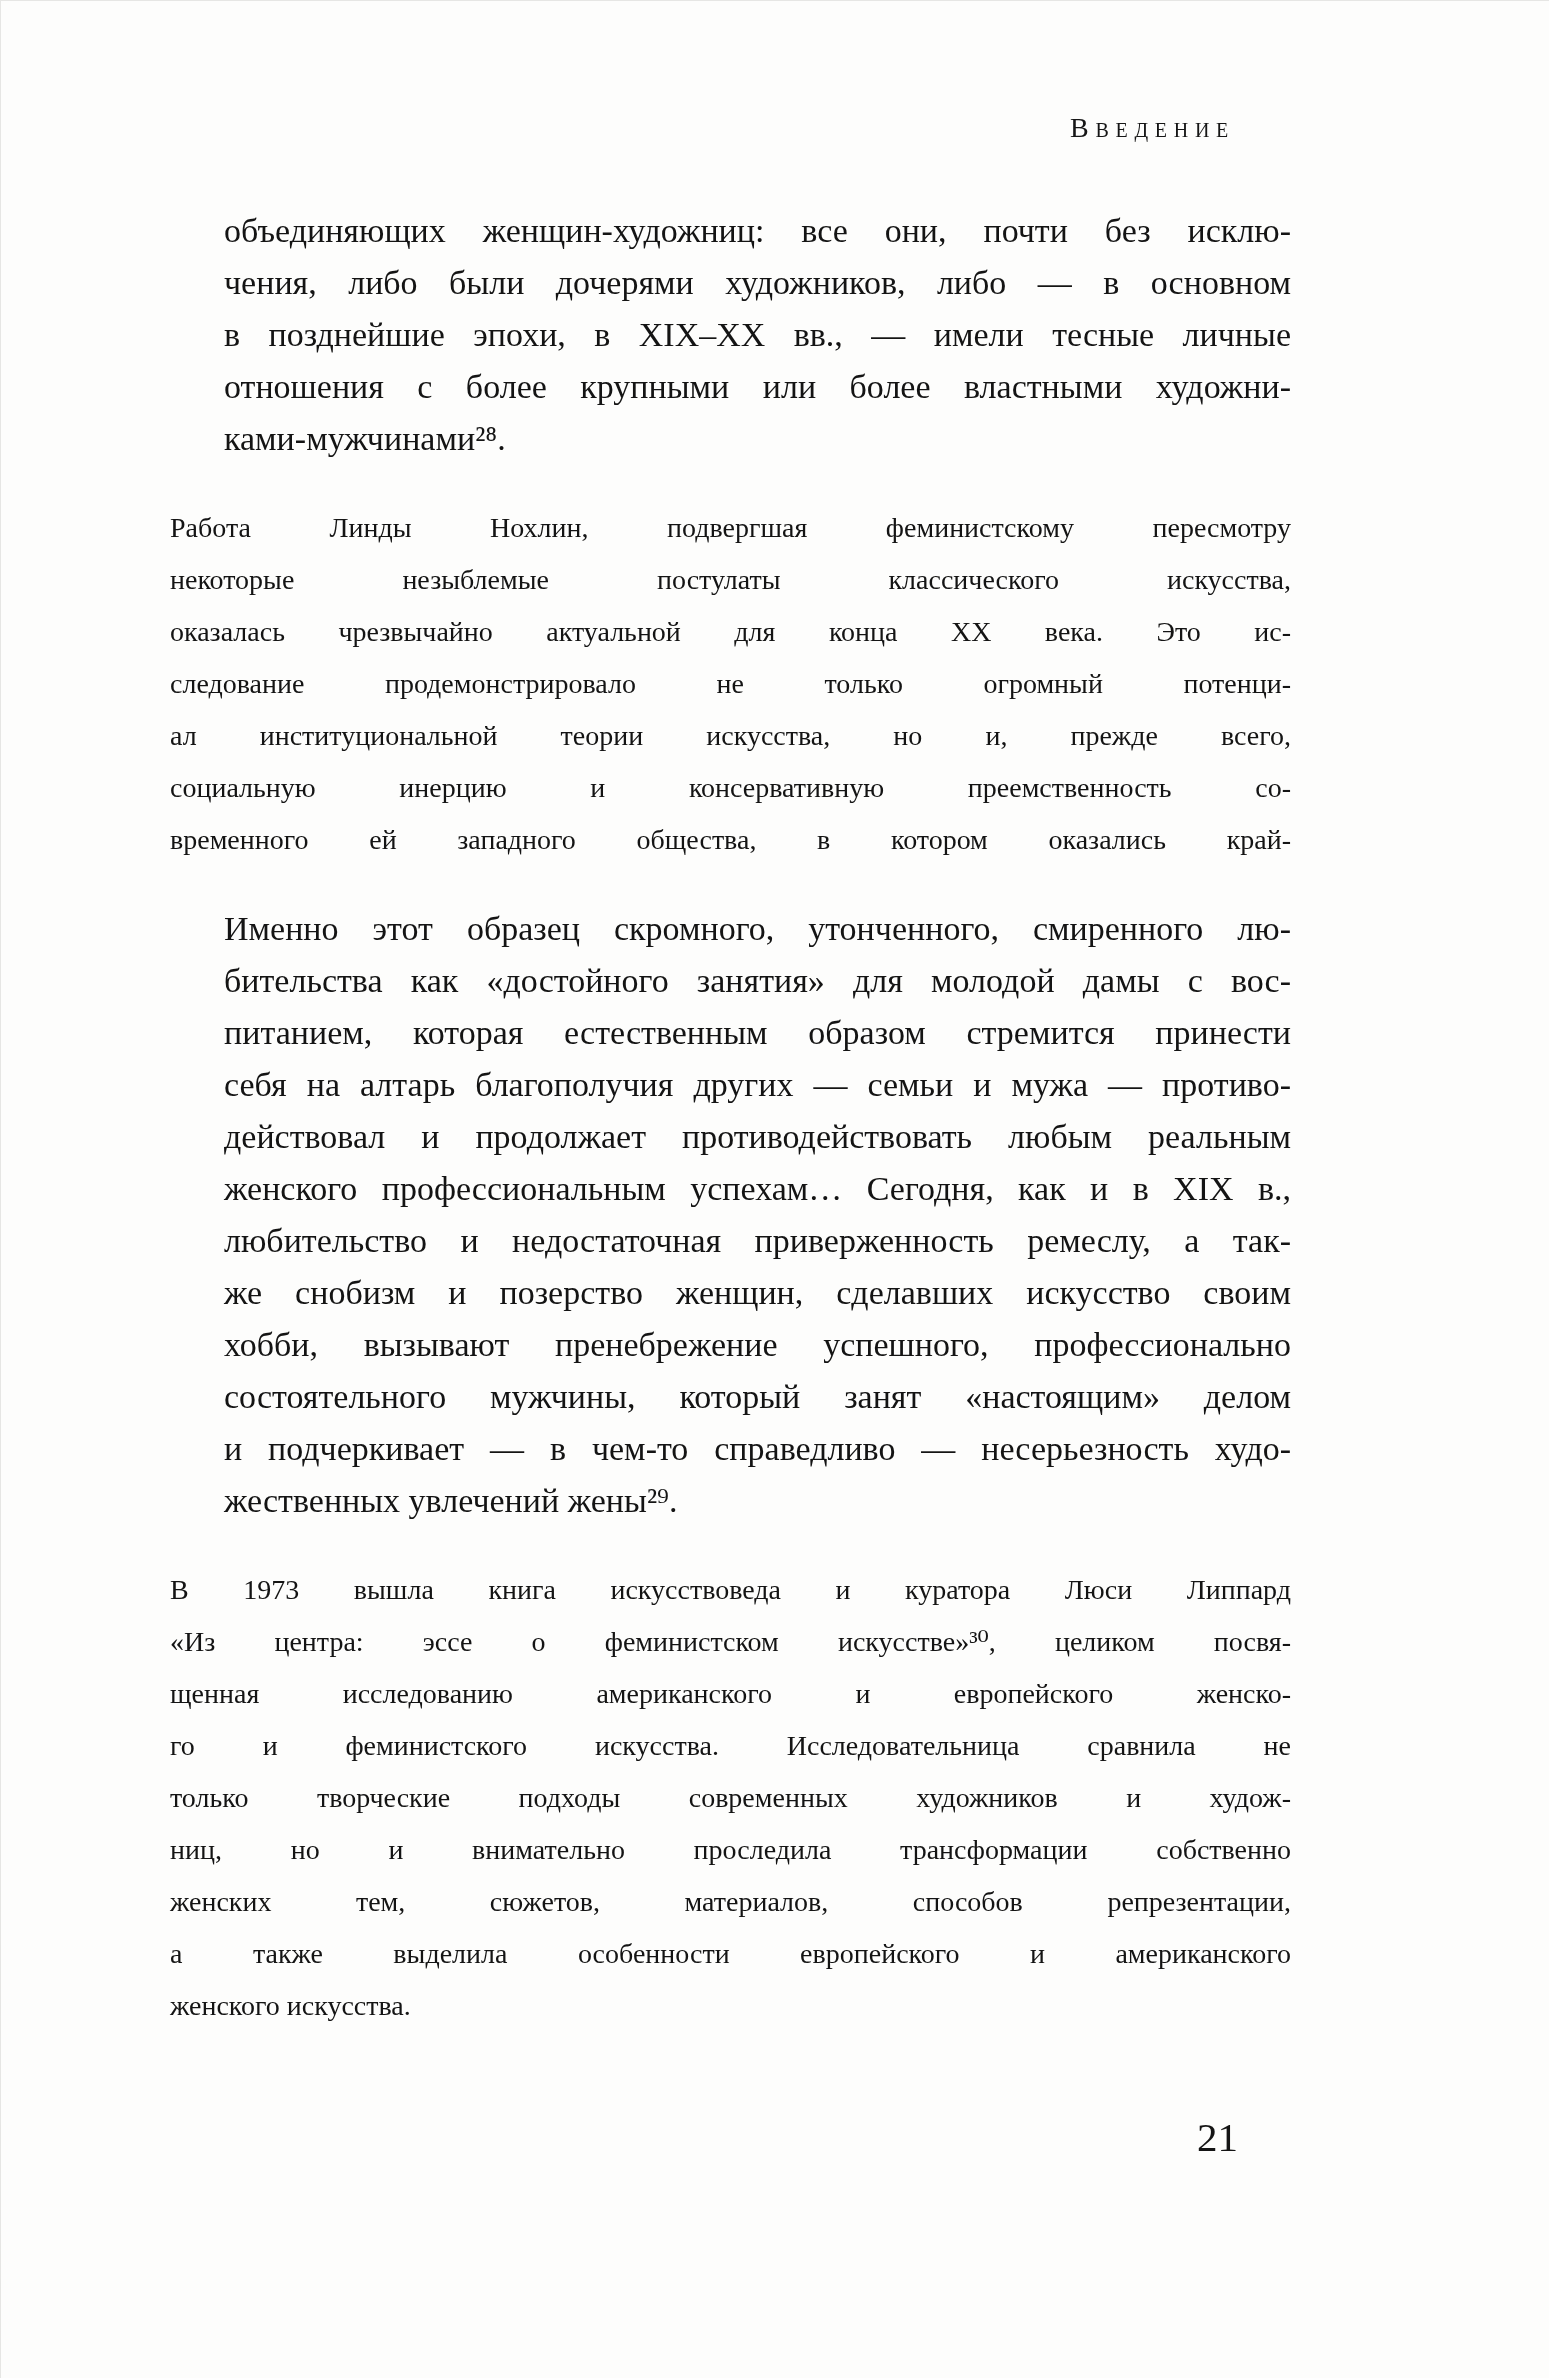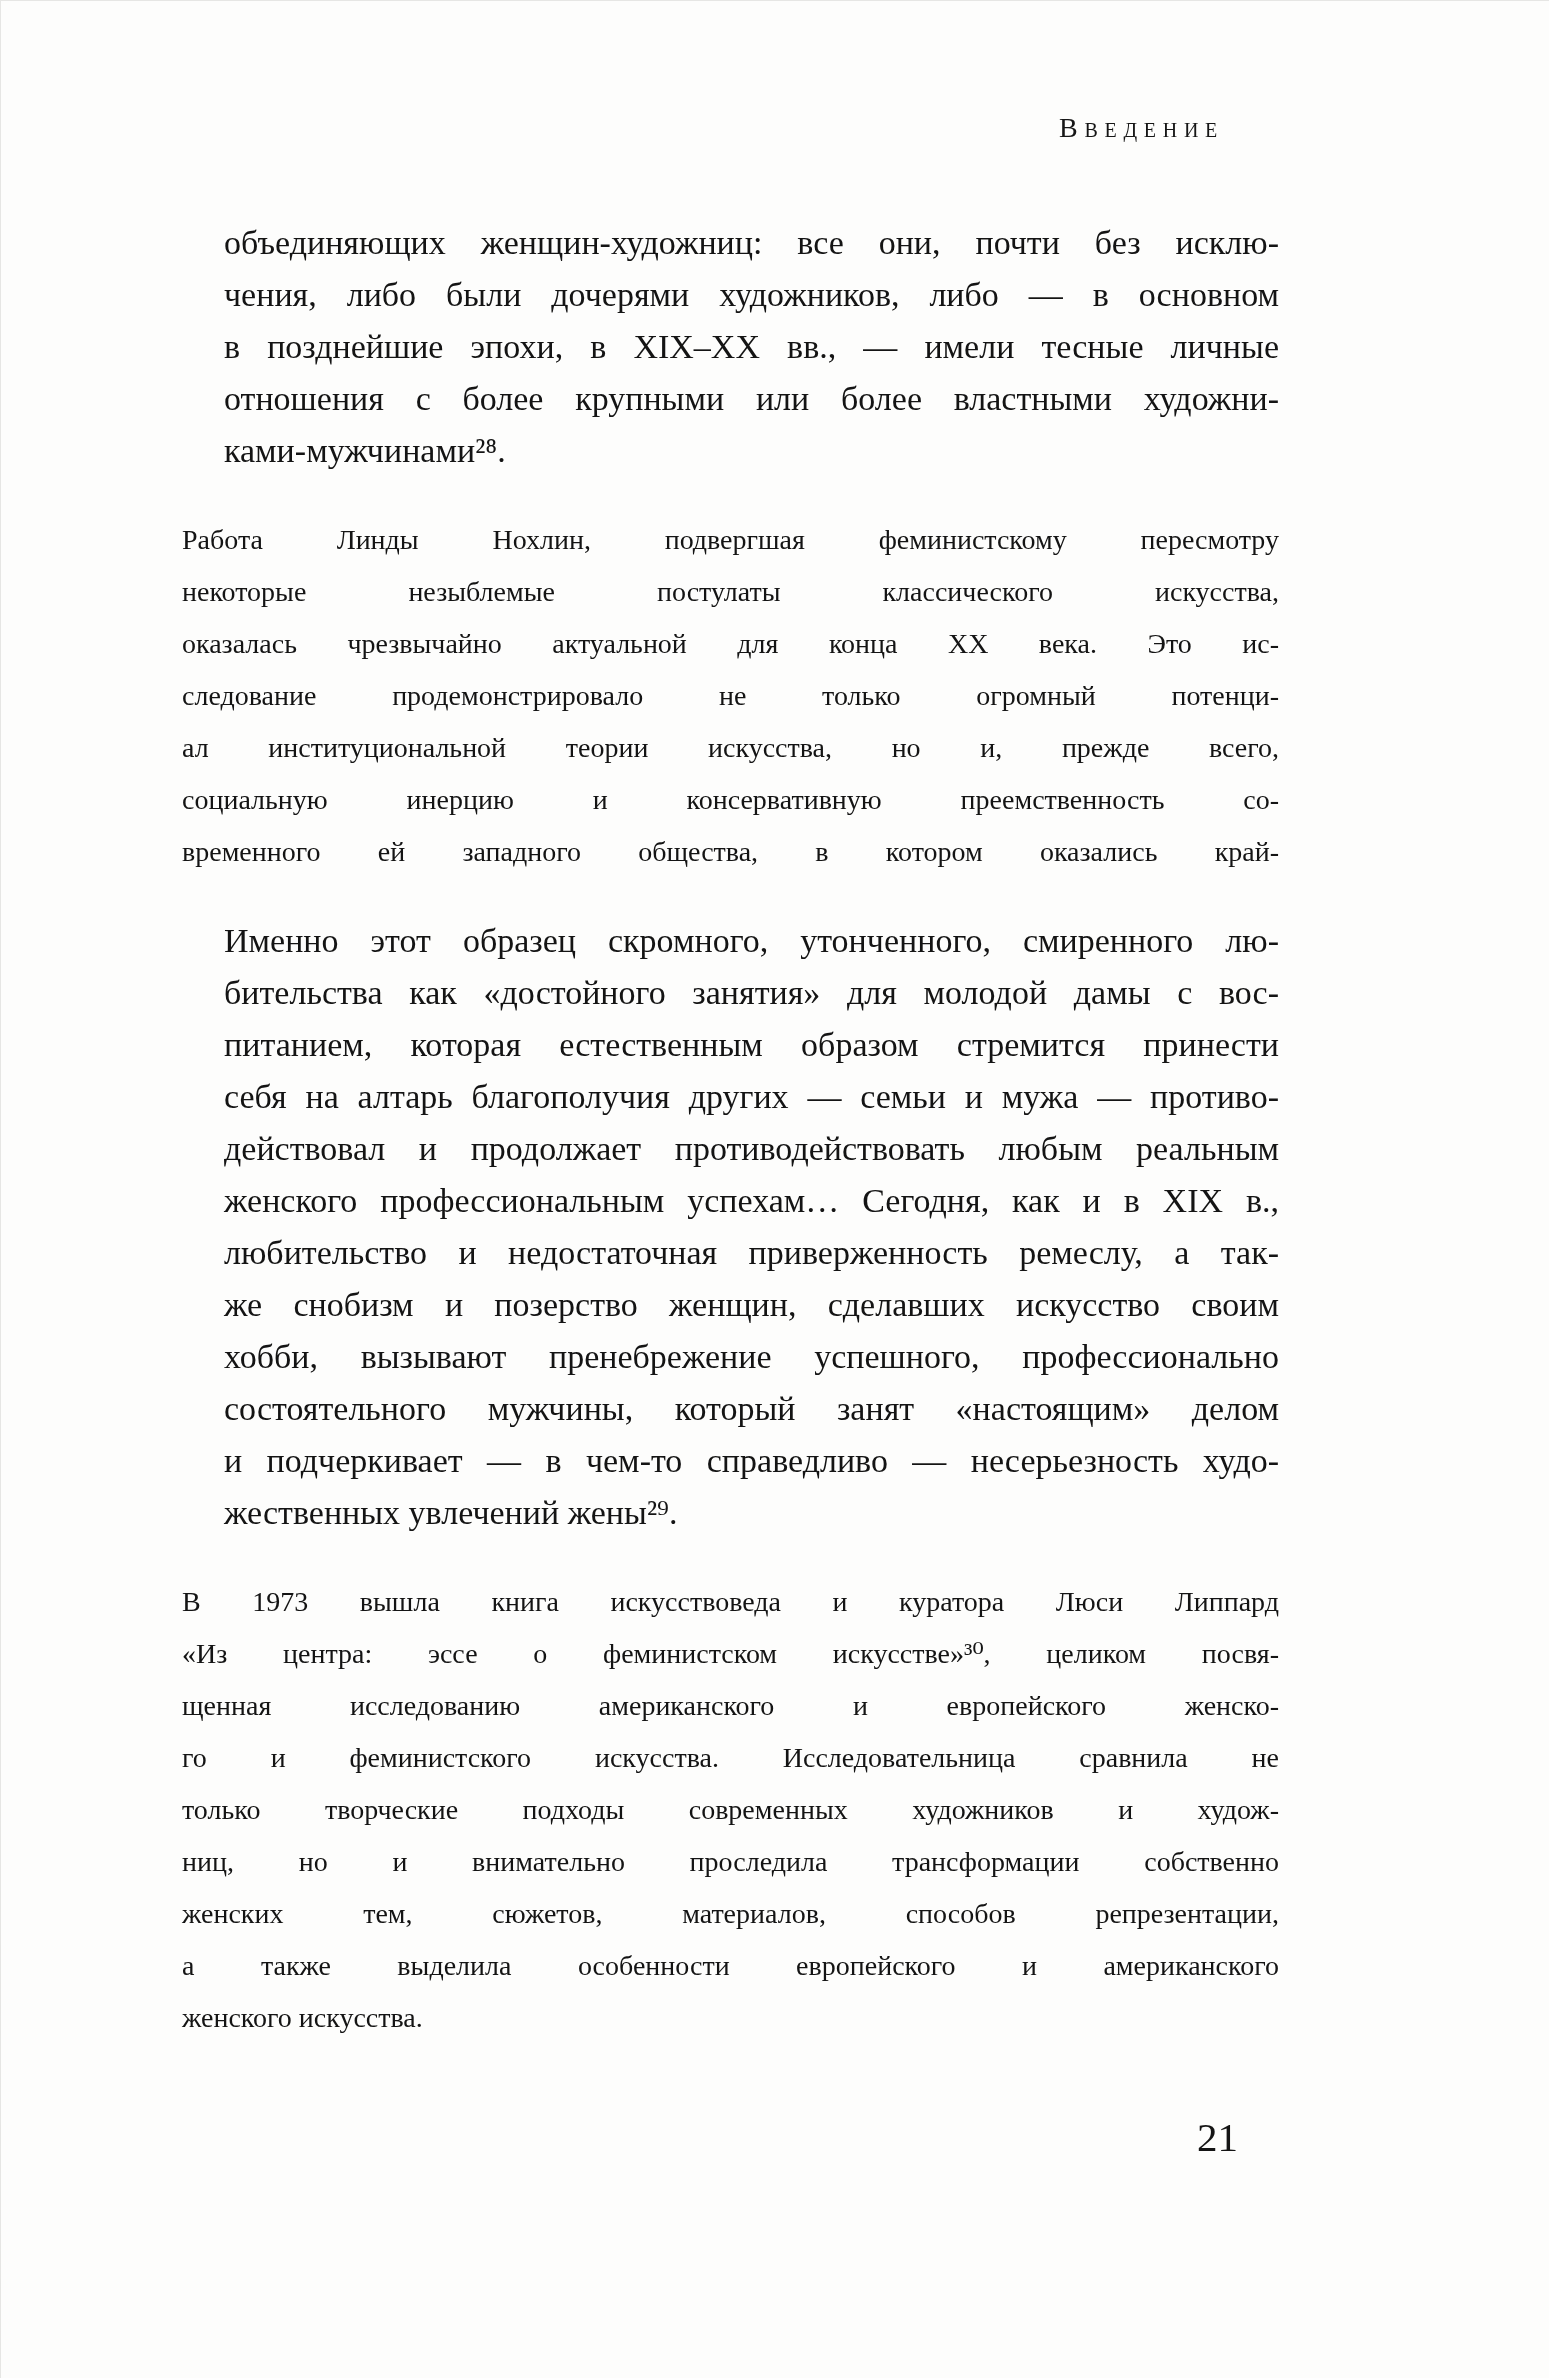--- a/index.html
+++ b/index.html
@@ -14,36 +14,36 @@
     box-sizing: border-box;
     background: #fdfdfc;
     border: 0.9px solid #e6e6e4;
     font-family: "Liberation Serif", "DejaVu Serif", serif;
     color: #141414;
     overflow: hidden;
   }
   .running-head {
     position: absolute;
     top: 109px;
-    left: 155px;
+    left: 166px;
     width: 1068px;
     text-align: right;
     font-size: 28px;
     line-height: 36px;
     font-variant: small-caps;
     letter-spacing: 0.24em;
     color: #161616;
   }
   .content {
     position: absolute;
     top: 204px;
     left: 169px;
     width: 1121px;
   }
-  .block { margin: 12px; }
+  .block { margin: 0; }
   .block + .block { margin-top: 37px; }
   .block.body {
     font-size: 28px;
     line-height: 52px;
   }
   .block.quote {
     margin-left: 54px;
     font-size: 34px;
     line-height: 52px;
   }

